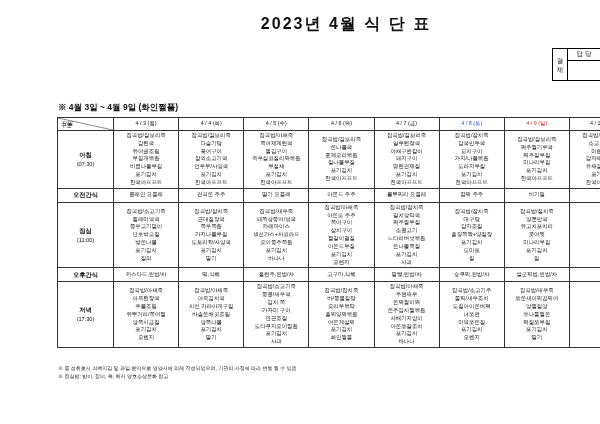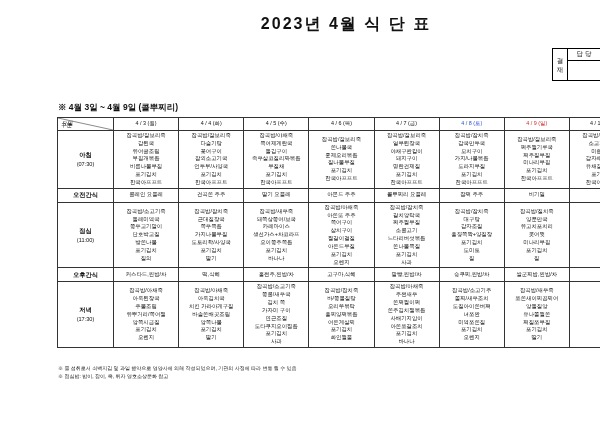--- a/index.html
+++ b/index.html
@@ -95,21 +95,21 @@
       <td class="hd">담 당</td>
       <td class="hd">팀 장</td>
     </tr>
     <tr>
       <td class="bd"></td>
       <td class="bd"></td>
     </tr>
   </tbody>
     </table>
 
-  <div class="period">※ 4월 3일 ~ 4월 9일 (콜뿌찌리)</div>
+  <div class="period">※ 4월 3일 ~ 4월 9일 (화인쩔풀)</div>
 
   <table class="menu">
     <colgroup>
       <col style="width:56px">
       <col span="8">
     </colgroup>
     <thead>
       <tr class="colhead">
         <th class="corner">
           <svg class="slash" viewBox="0 0 56 13" preserveAspectRatio="none">

